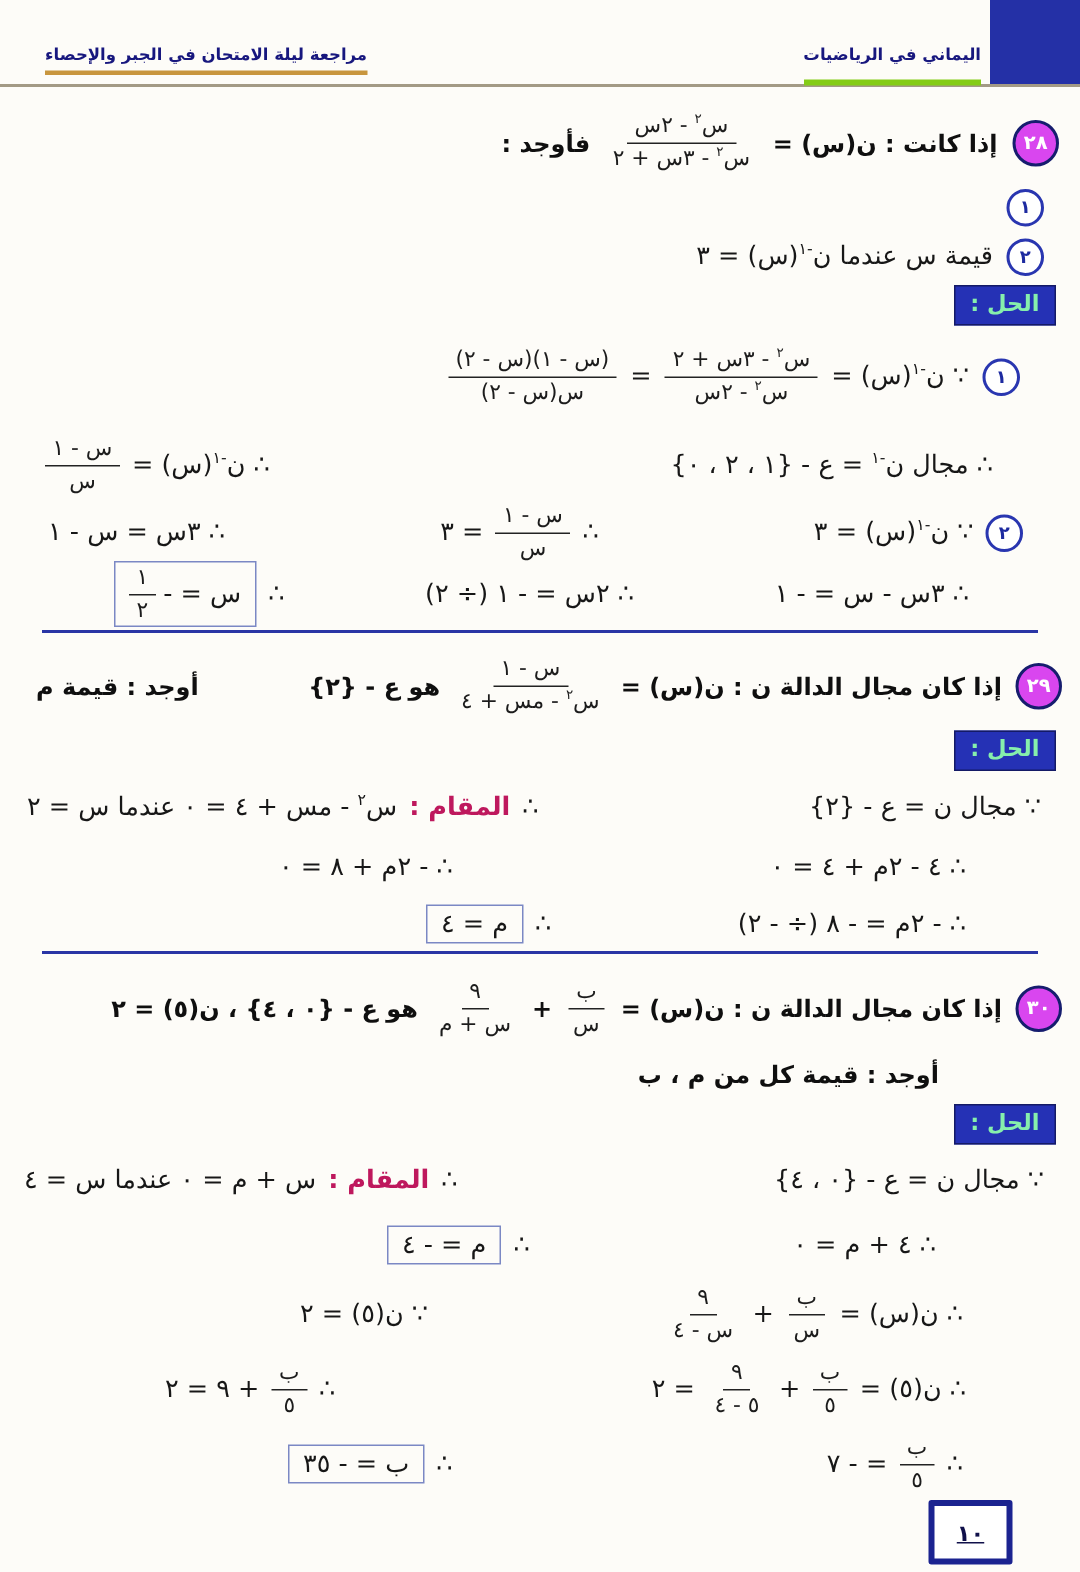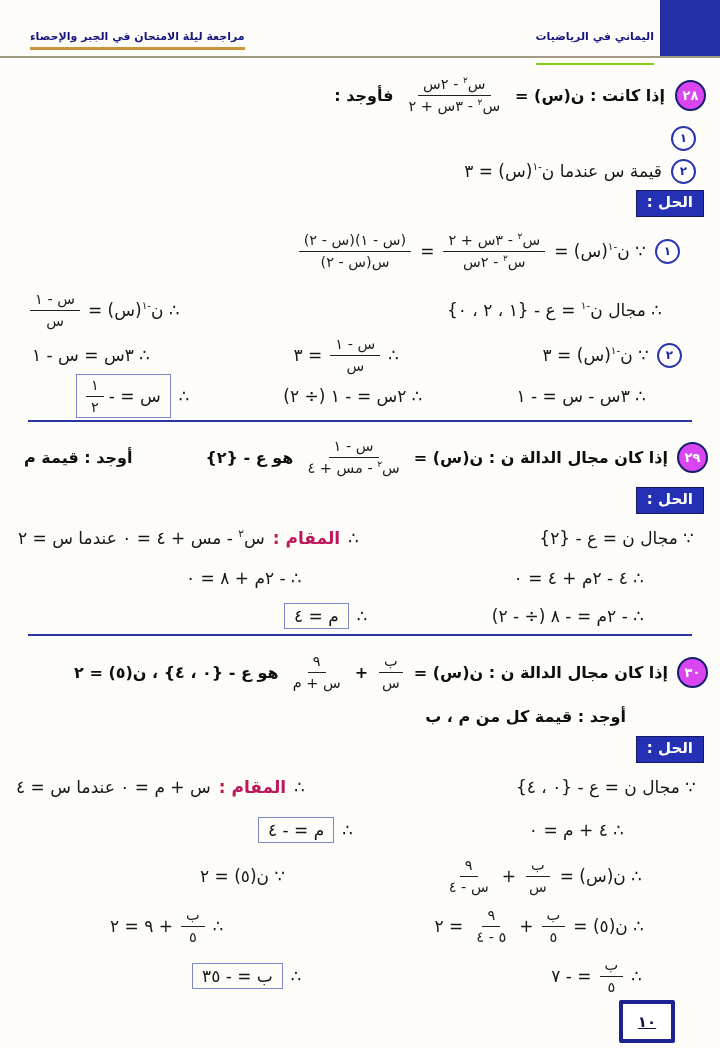--- a/index.html
+++ b/index.html
@@ -8,34 +8,34 @@
     background:#fdfcf8;overflow:hidden;direction:rtl;
     font-family:"DejaVu Sans",sans-serif;color:#1c1c1c;
   }
   .row{position:absolute;display:flex;align-items:center;direction:rtl;}
   .grp{display:inline-flex;align-items:center;gap:8px;direction:rtl;}
   .between{justify-content:space-between;}
   
   .corner-block{position:absolute;top:0;right:0;width:60px;height:56px;background:#2430a6;}
   .head-rule{position:absolute;top:56px;left:0;right:0;height:2px;background:#a39a85;}
   .htitle{position:absolute;top:30px;font-weight:bold;font-size:11px;color:#17177e;white-space:nowrap;}
-  .htitle.right{right:66px;border-bottom:2px solid #84cc16;padding-bottom:20px;}
+  .htitle.right{right:66px;border-bottom:4px solid #84cc16;padding-bottom:10px;}
   .htitle.left{left:30px;border-bottom:3px solid #c8963e;padding-bottom:4px;}
   
   .qcircle{
     width:27px;height:27px;border-radius:50%;background:#d946ef;border:2px solid #161d6e;
     color:#fff;font-weight:bold;font-size:13px;display:inline-flex;align-items:center;justify-content:center;flex:0 0 auto;
   }
   .scircle{
     width:21px;height:21px;border-radius:50%;background:#fff;border:2px solid #2936b0;
     color:#1d2aa0;font-weight:bold;font-size:12px;display:inline-flex;align-items:center;justify-content:center;flex:0 0 auto;
   }
   
   .sol-badge{
-    background:#2531b5;border:1px solid #141a66;color:#ffffff;font-weight:bold;
+    background:#2531b5;border:1px solid #141a66;color:#86efac;font-weight:bold;
     font-size:15px;padding:2px 10px 5px 10px;line-height:1.2;
   }
   
   .qtext{font-weight:bold;font-size:16px;color:#0f0f0f;white-space:nowrap;}
   .math{font-size:17px;color:#171717;white-space:nowrap;}
   .blue-word{color:#be185d;font-weight:bold;}
   .box{border:1.5px solid #7b88c4;padding:2px 9px;display:inline-flex;align-items:center;gap:5px;background:#fdfcf8;}
   
   .frac{display:inline-flex;flex-direction:column;align-items:center;vertical-align:middle;
         font-size:14.5px;line-height:1.15;text-align:center;white-space:nowrap;}

